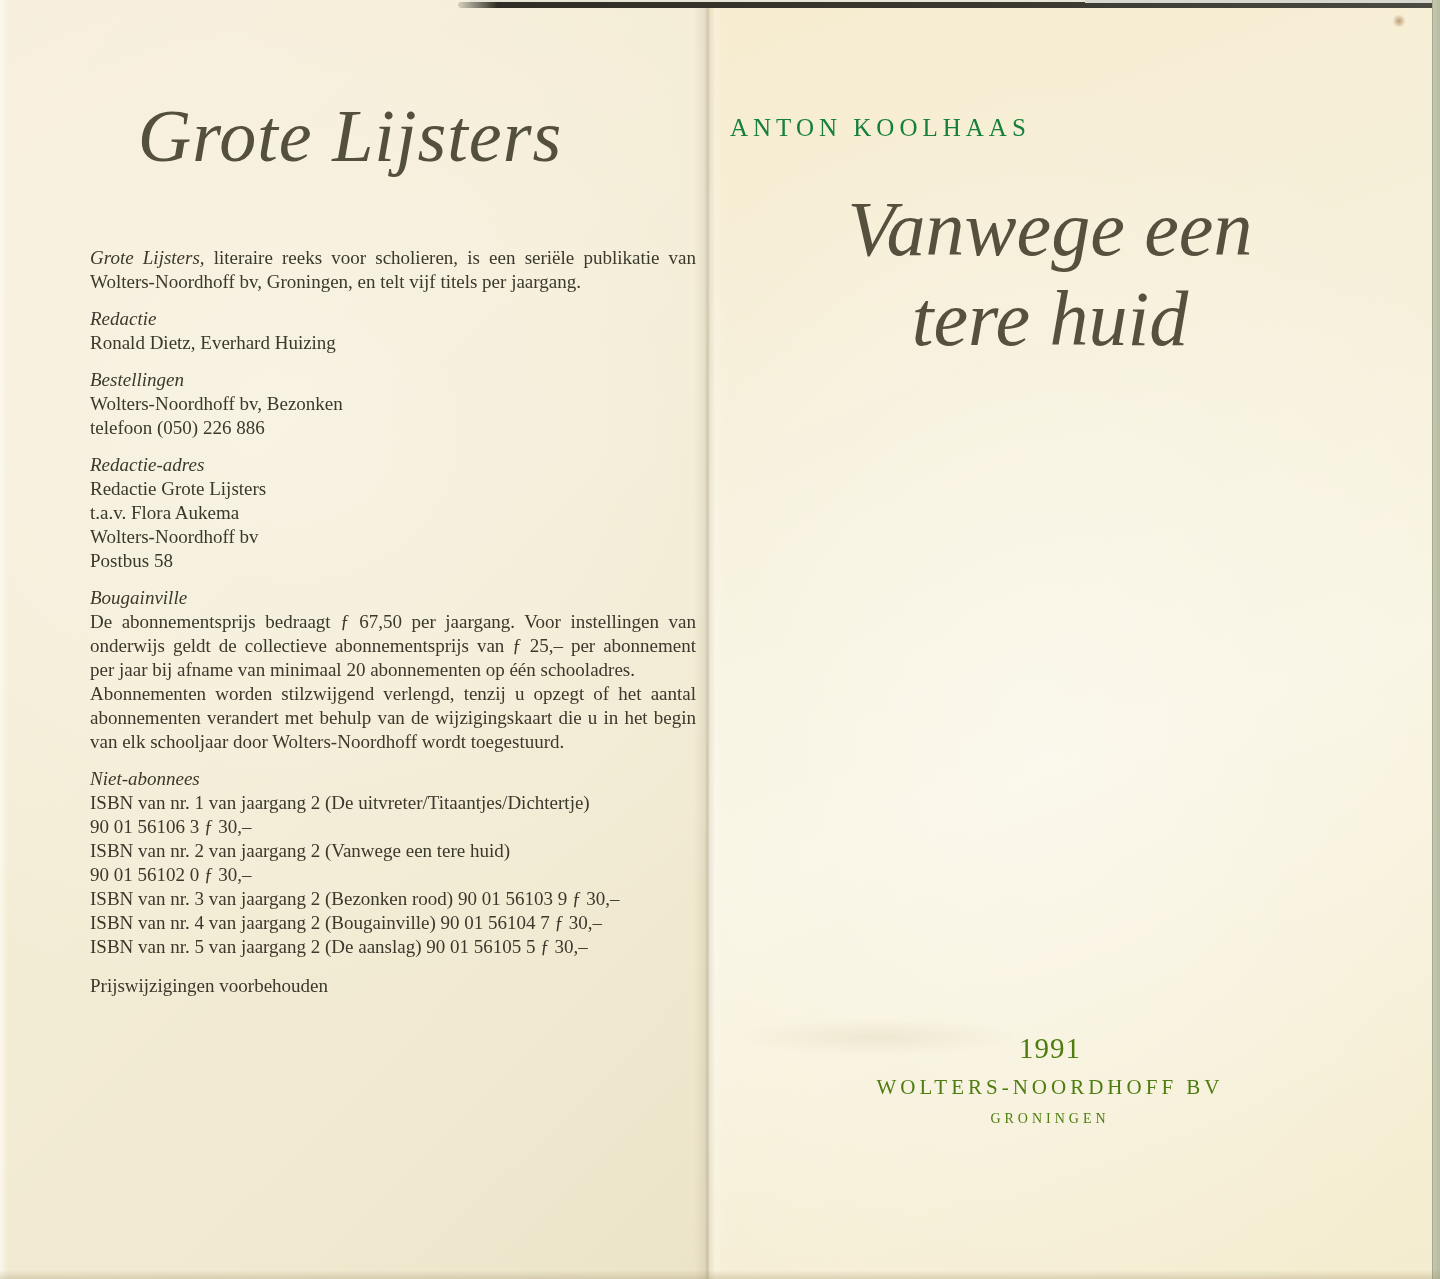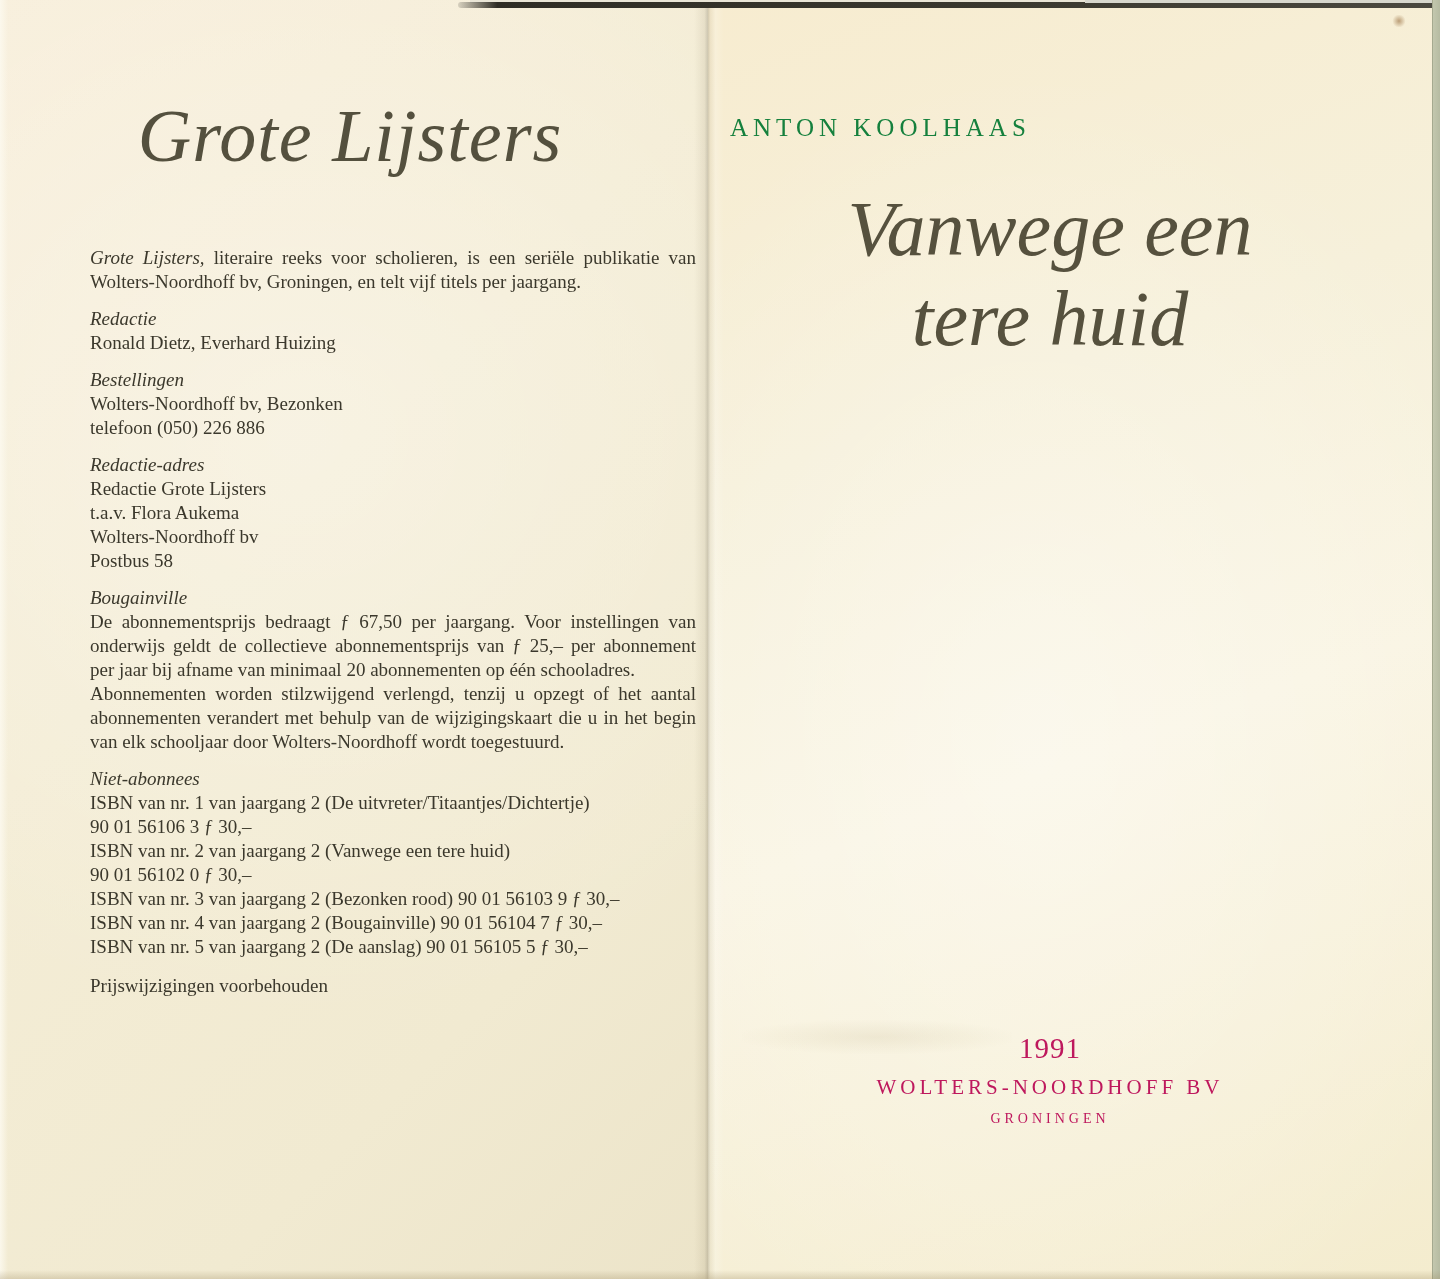--- a/index.html
+++ b/index.html
@@ -142,21 +142,21 @@
     font-style: italic;
     font-size: 78px;
     line-height: 90px;
     color: #56513e;
   }
   .rp-imprint {
     position: absolute;
     left: 730px; top: 1032px;
     width: 640px;
     text-align: center;
-    color: #be185d;
+    color: #4d7c0f;
   }
   .rp-year {
     font-size: 29px;
     letter-spacing: 1px;
     margin-bottom: 10px;
   }
   .rp-publisher {
     font-size: 21px;
     letter-spacing: 4px;
     margin-bottom: 11px;

